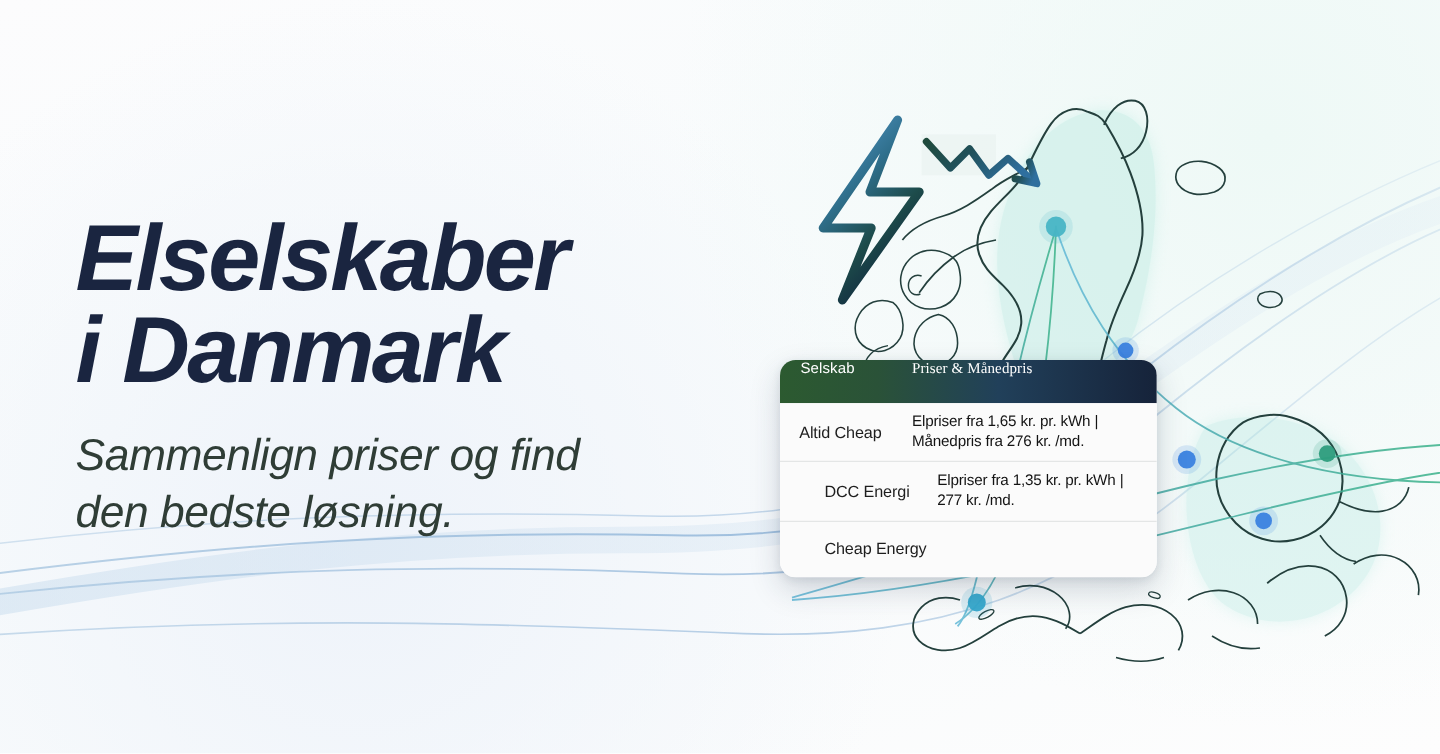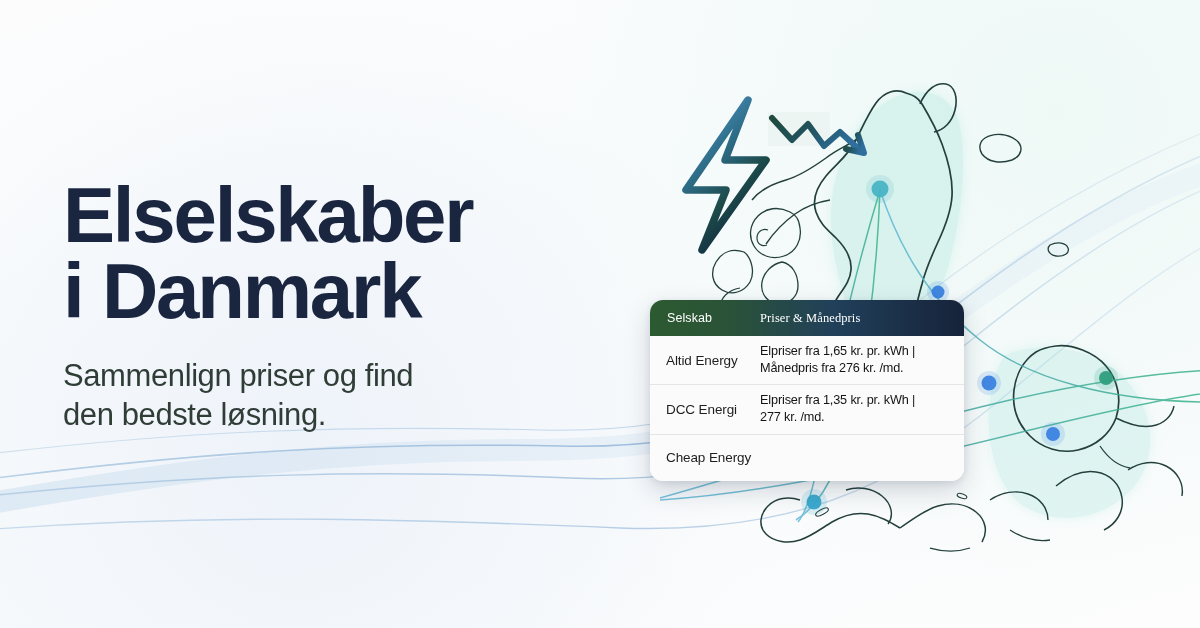--- a/index.html
+++ b/index.html
@@ -22,70 +22,70 @@
   
   .layer { position:absolute; inset:0; pointer-events:none; }
   .layer svg { display:block; width:1200px; height:628px; }
 
   
   .copy {
     position:absolute;
     left:63px; top:178px;
     width:560px;
     z-index:6;
+    font-style:italic;
   }
   .headline {
     font-size:78px;
     line-height:0.97;
     font-weight:700;
     letter-spacing:-2.2px;
     color:#1a2540;
     white-space:pre-line;
   }
   .subhead {
     margin-top:28px;
-    font-size:31px;
+    font-size:37px;
     line-height:1.25;
     font-weight:400;
     letter-spacing:-0.4px;
     color:#2f3d36;
     white-space:pre-line;
   }
 
   
   .card {
     position:absolute;
     left:650px; top:300px;
     width:314px;
     background:#ffffff;
     border-radius:13px;
     box-shadow:0 10px 26px rgba(25,45,70,0.18), 0 2px 7px rgba(25,45,70,0.10);
     overflow:hidden;
     z-index:8;
   }
   .card-head {
     display:flex;
-    align-items:center;
     height:36px;
     background:linear-gradient(90deg,#2c5a30 0%,#2a5238 26%,#21405a 58%,#16233a 100%);
     color:#ffffff;
     font-size:12.5px;
     letter-spacing:0.1px;
   }
   .card-head .col-a { width:110px; padding-left:17px; }
   .card-head .col-b { flex:1;font-family:Liberation Serif, serif; }
 
   .card-body { background:#fbfbfb; }
   .row {
     display:flex;
     align-items:center;
     min-height:47px;
     padding:7px 0;
   }
-  .row + .row { border-top:1px solid #e4e6e6; }
+  .row + .row { border-top:1px solid #e4e6e6;padding-left:21px; }
   .row .col-a {
     width:110px;
     padding-left:16px;
     font-size:13.5px;
     color:#1e1e1e;
     letter-spacing:-0.1px;
   }
   .row .col-b {
     flex:1;
     padding-right:12px;
@@ -277,21 +277,21 @@
   </div>
 
   <div class="card">
     <div class="card-head">
       <div class="col-a">Selskab</div>
       <div class="col-b">Priser &amp; Månedpris</div>
     </div>
     <div class="card-body">
 
       <div class="row">
-        <div class="col-a">Altid Energy</div>
+        <div class="col-a">Altid Cheap</div>
         <div class="col-b">Elpriser fra 1,65 kr. pr. kWh |
 Månedpris fra 276 kr. /md.</div>
       </div>
 
       <div class="row">
         <div class="col-a">DCC Energi</div>
         <div class="col-b">Elpriser fra 1,35 kr. pr. kWh |
 277 kr. /md.</div>
       </div>
 

